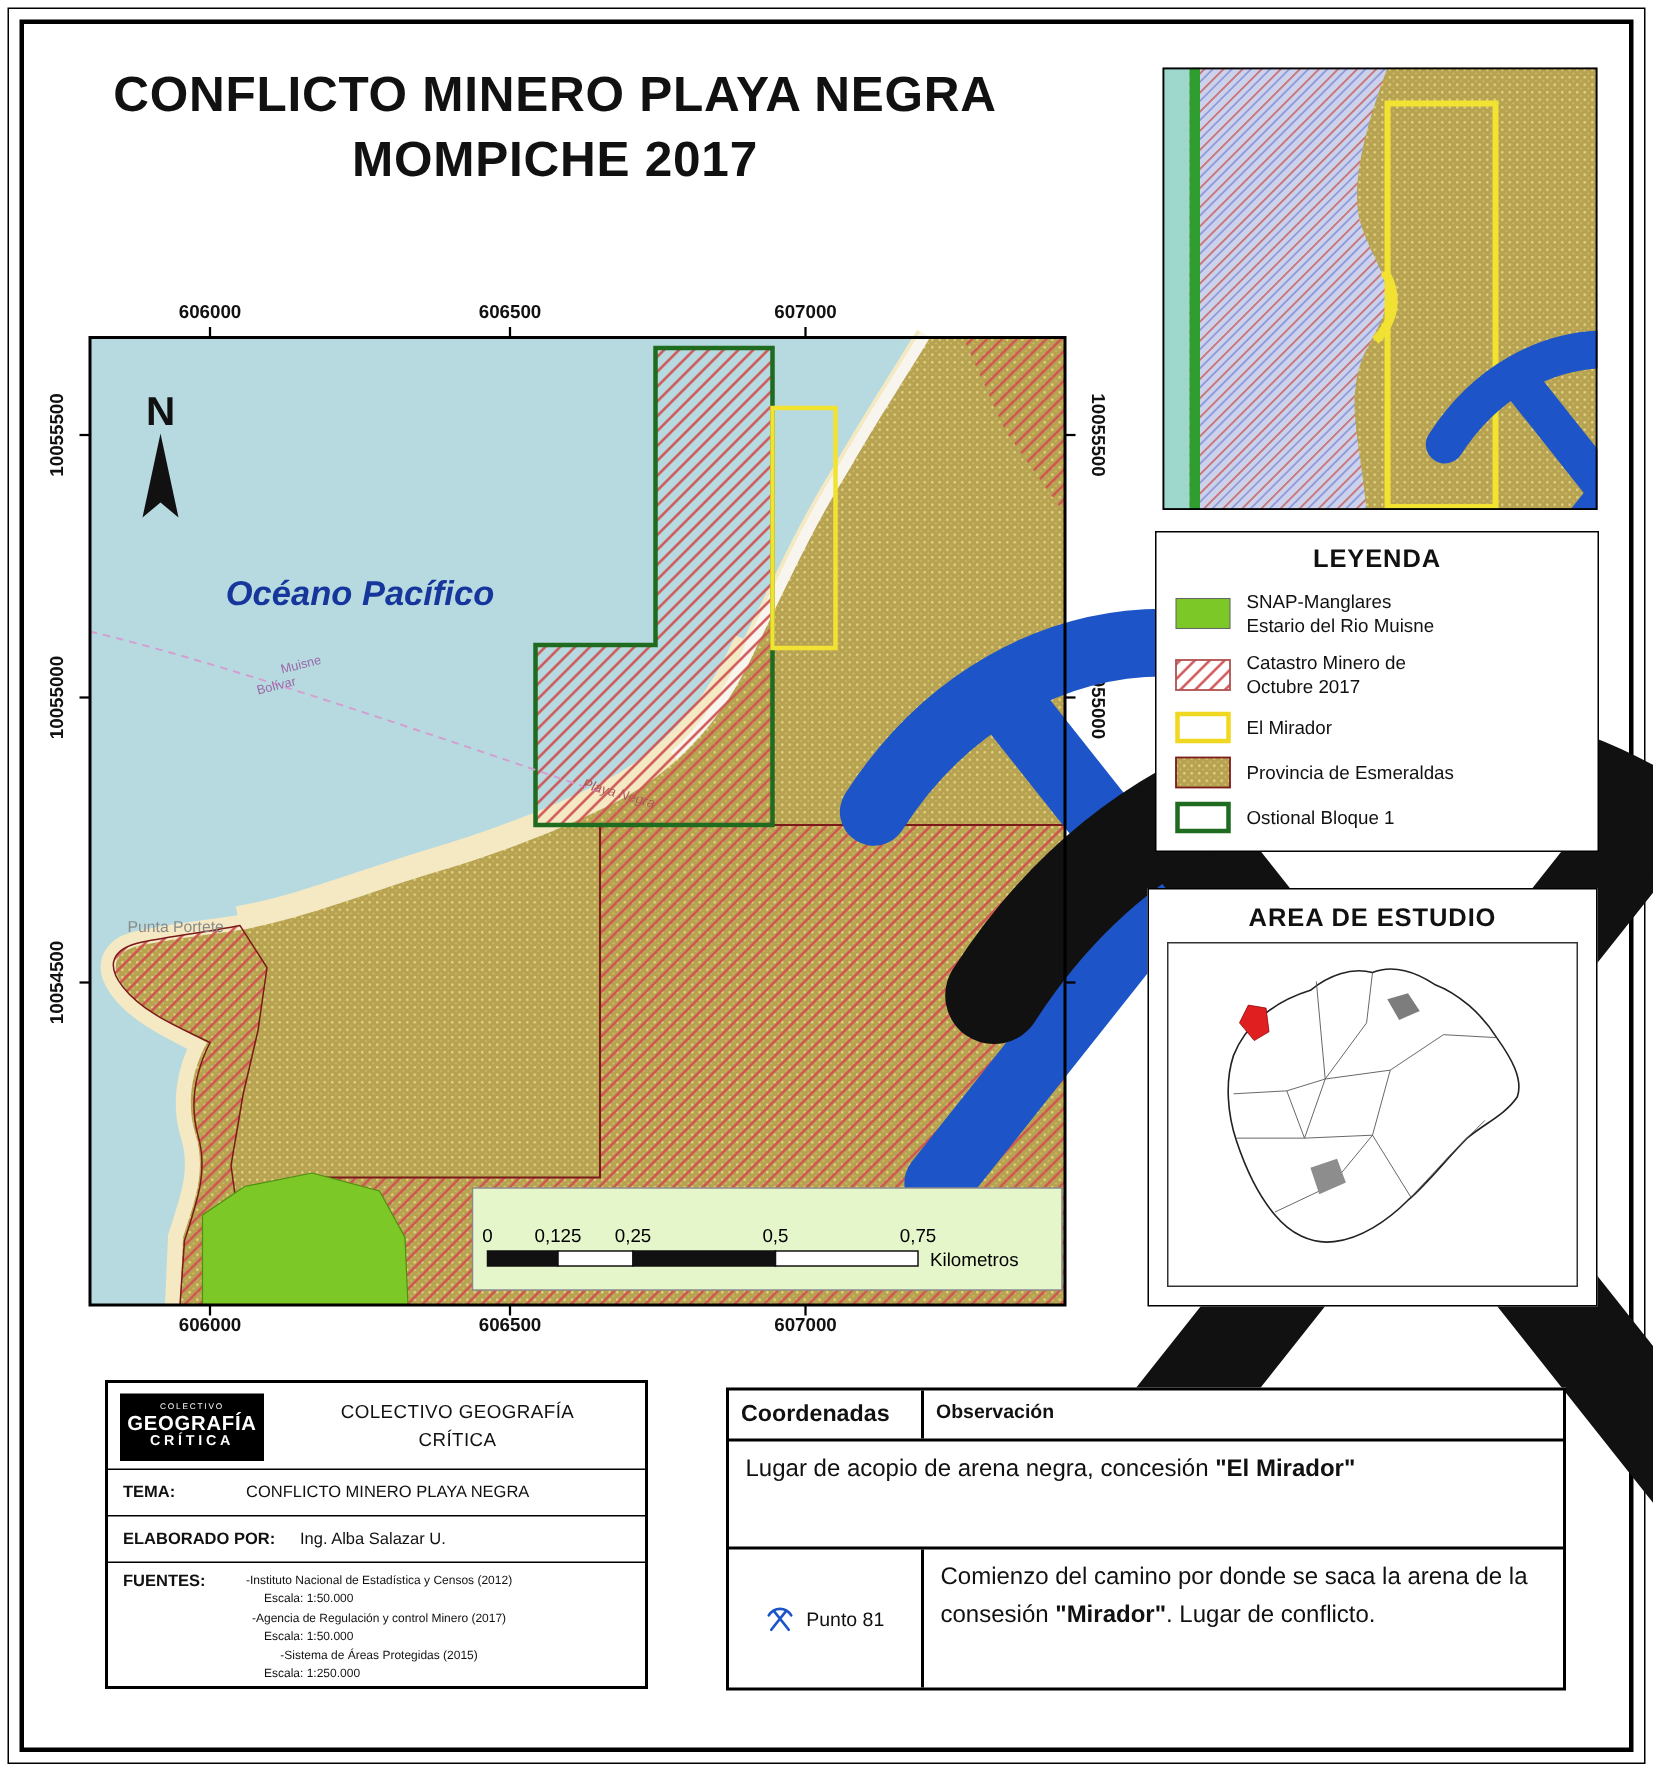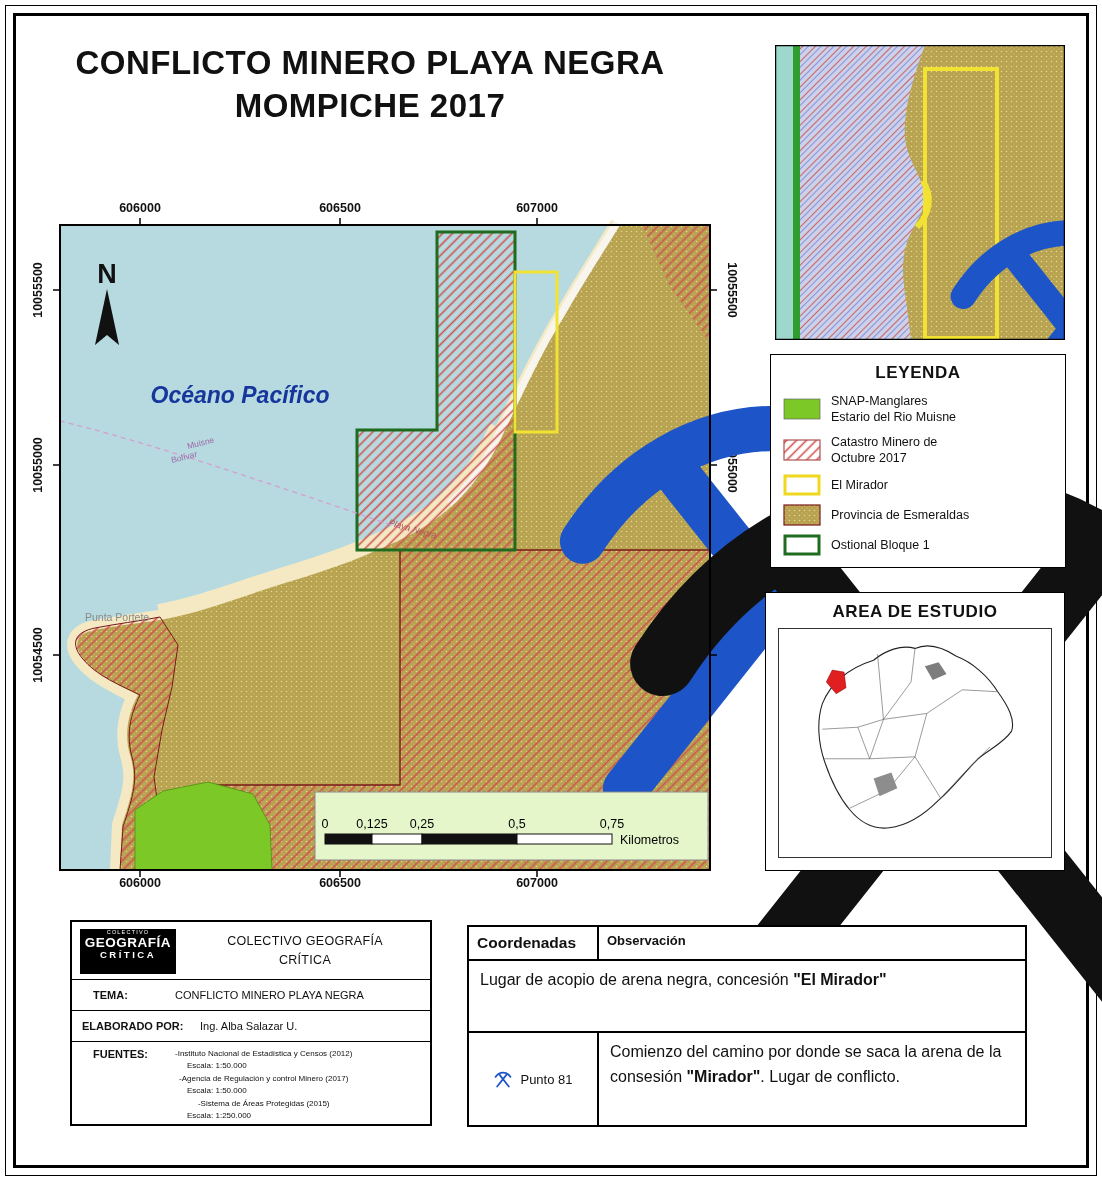--- a/index.html
+++ b/index.html
@@ -25,35 +25,35 @@
   .legend-swatch{width:38px;height:22px;flex:none;display:block;}
   .legend-label{font-size:12.5px;line-height:1.3;}
 
   .study{left:765px;top:592px;width:300px;height:279px;border:1.3px solid #000;background:#fff;}
   .study-title{text-align:center;font-weight:700;font-size:17px;padding:9px 0 4px;letter-spacing:.6px;}
   .study-map{margin:2px 12px 12px;border:1px solid #333;height:228px;background:#fff;}
   .study-map svg{display:block;width:100%;height:100%;}
 
   .credits{left:70px;top:920px;width:362px;height:206px;border:2px solid #000;background:#fff;font-size:11px;}
   .cr-row1{display:flex;align-items:center;border-bottom:1.5px solid #000;height:57px;}
-  .logo{width:96px;height:45px;background:#000;color:#fff;margin:6px 4px 5px 8px;display:flex;flex-direction:column;align-items:center;line-height:1.15;flex:none;}
+  .logo{width:96px;height:45px;background:#000;color:#fff;margin:6px 4px 5px 8px;display:flex;flex-direction:column;align-items:center;justify-content:center;line-height:1.15;flex:none;}
   .logo .l1{font-size:5.5px;letter-spacing:1.2px;}
   .logo .l2{font-size:13.5px;font-weight:700;letter-spacing:.5px;}
   .logo .l3{font-size:9.5px;font-weight:700;letter-spacing:2.5px;}
   .cr-org{flex:1;text-align:center;font-size:12.5px;line-height:1.5;letter-spacing:.3px;}
   .cr-row{display:flex;align-items:center;border-bottom:1.5px solid #000;min-height:30px;}
   .cr-label{font-weight:700;padding-left:10px;flex:none;}
-  .w80{width:82px;margin-left:11px;}
+  .w80{width:82px;}
   .w118{width:118px;}
   .cr-row4{display:flex;padding:6px 0 18px;}
   .fuentes{font-size:8px;line-height:1.55;}
   .fuentes .src{display:block;text-align:center;}
   .fuentes .esc{display:block;padding-left:12px;}
 
-  .obs-table{left:467px;top:925px;width:560px;border:2.5px solid #000;background:#fff;}
+  .obs-table{left:484px;top:925px;width:560px;border:2.5px solid #000;background:#fff;}
   .ot-row{display:flex;border-bottom:2.5px solid #000;}
   .ot-row:last-child{border-bottom:none;}
   .ot-c1{width:130px;flex:none;border-right:2.5px solid #000;display:flex;align-items:center;justify-content:center;gap:7px;box-sizing:border-box;}
   .ot-c2{flex:1;padding:7px 11px;box-sizing:border-box;}
   .ot-head .ot-c1{justify-content:flex-start;padding-left:8px;font-weight:700;font-size:15.5px;min-height:32px;}
   .ot-head .ot-c2{font-weight:700;font-size:13px;padding:6px 8px;}
   .ot-obs{font-size:16px;line-height:1.55;}
   .ot-r1{min-height:70px;}
   .ot-r2{min-height:92px;}
   .punto{font-size:13px;}

